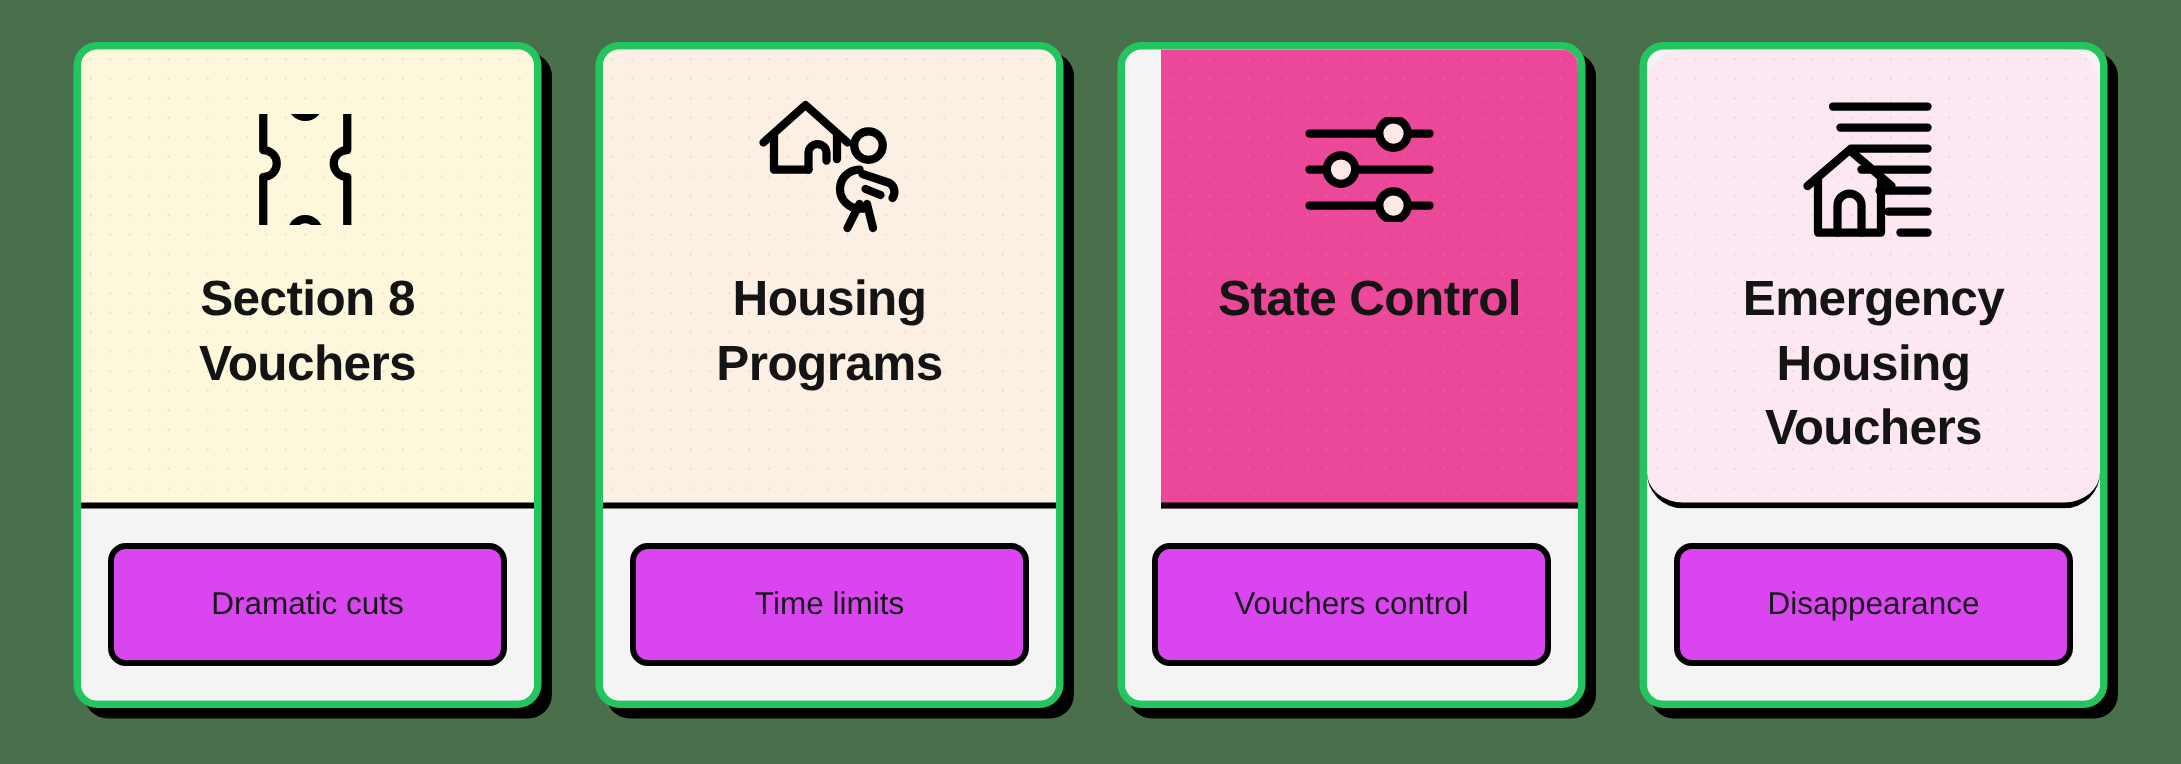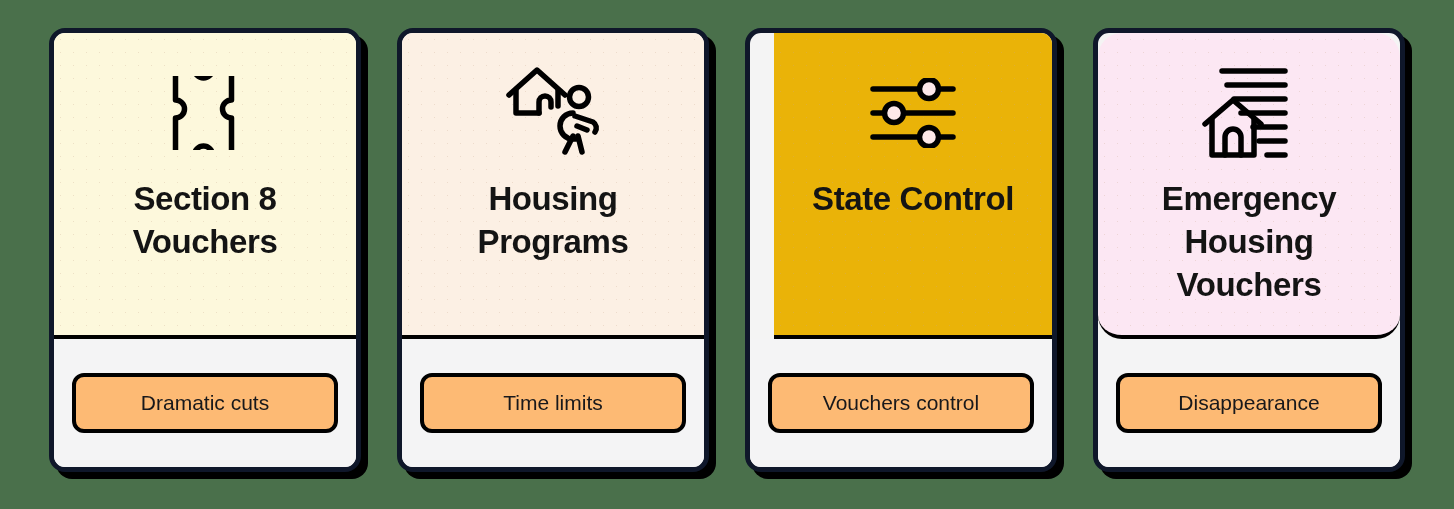--- a/index.html
+++ b/index.html
@@ -24,21 +24,21 @@
     justify-content: center;
     gap: 36px;
     padding: 28px 22px 30px 22px;
   }
 
   .card {
     position: relative;
     width: 312px;
     height: 444px;
     box-sizing: border-box;
-    border: 5px solid #0f172a;
+    border: 5px solid #22c55e;
     border-radius: 16px;
     background: #f4f4f4;
     box-shadow: 7px 7px 0 0 #000000;
     display: flex;
     flex-direction: column;
     overflow: hidden;
   }
 
   .card-top {
     flex: 1 1 auto;
@@ -94,25 +94,25 @@
     background: #f4f4f5;
     display: flex;
     align-items: center;
     justify-content: center;
     padding: 0 18px;
     box-sizing: border-box;
   }
 
   .footer-pill {
     width: 100%;
-    height: 60px;
+    height: 82px;
     box-sizing: border-box;
     border: 4px solid #000000;
     border-radius: 12px;
-    background: #fdba74;
+    background: #d946ef;
     display: flex;
     align-items: center;
     justify-content: center;
     font-size: 21px;
     color: #18181b;
     text-align: center;
     line-height: 1.2;
     padding: 0 8px;
   }
 
@@ -162,21 +162,21 @@
       </div>
       <div class="card-title">Housing
 Programs</div>
     </div>
     <div class="card-footer">
       <div class="footer-pill">Time limits</div>
     </div>
   </div>
 
   <div class="card">
-    <div class="card-top" data-accent="cards.2.accent_color" style="background: #eab308; color: rgb(201, 169, 143); margin-left: 24px;">
+    <div class="card-top" data-accent="cards.2.accent_color" style="background: #ec4899; color: rgb(201, 169, 143); margin-left: 24px;">
       <div class="icon-wrap">
         <svg width="88" height="70" viewBox="0 0 88 70" fill="none" stroke="#000" stroke-width="5.5" stroke-linecap="round">
           <line x1="4" y1="11" x2="84" y2="11"></line>
           <line x1="4" y1="35" x2="84" y2="35"></line>
           <line x1="4" y1="59" x2="84" y2="59"></line>
           <circle cx="60" cy="11" r="9.5" fill="#fde8e8"></circle>
           <circle cx="25" cy="35" r="9.5" fill="#fde8e8"></circle>
           <circle cx="60" cy="59" r="9.5" fill="#fde8e8"></circle>
         </svg>
       </div>

